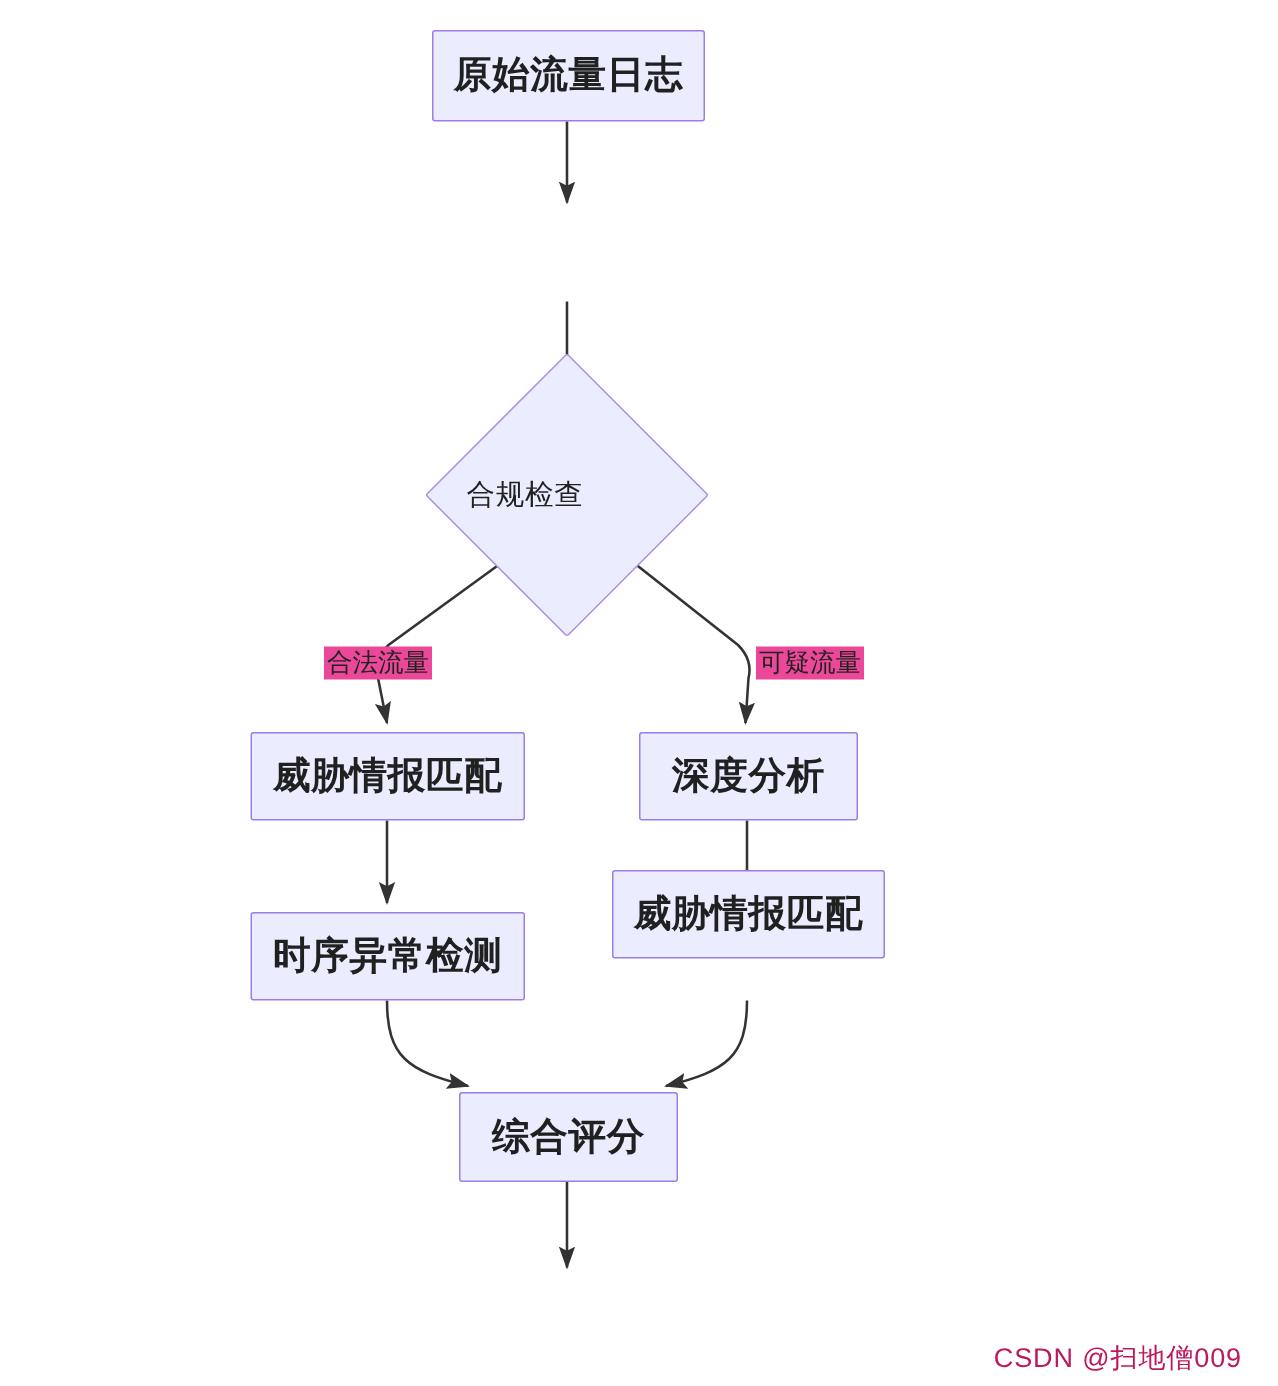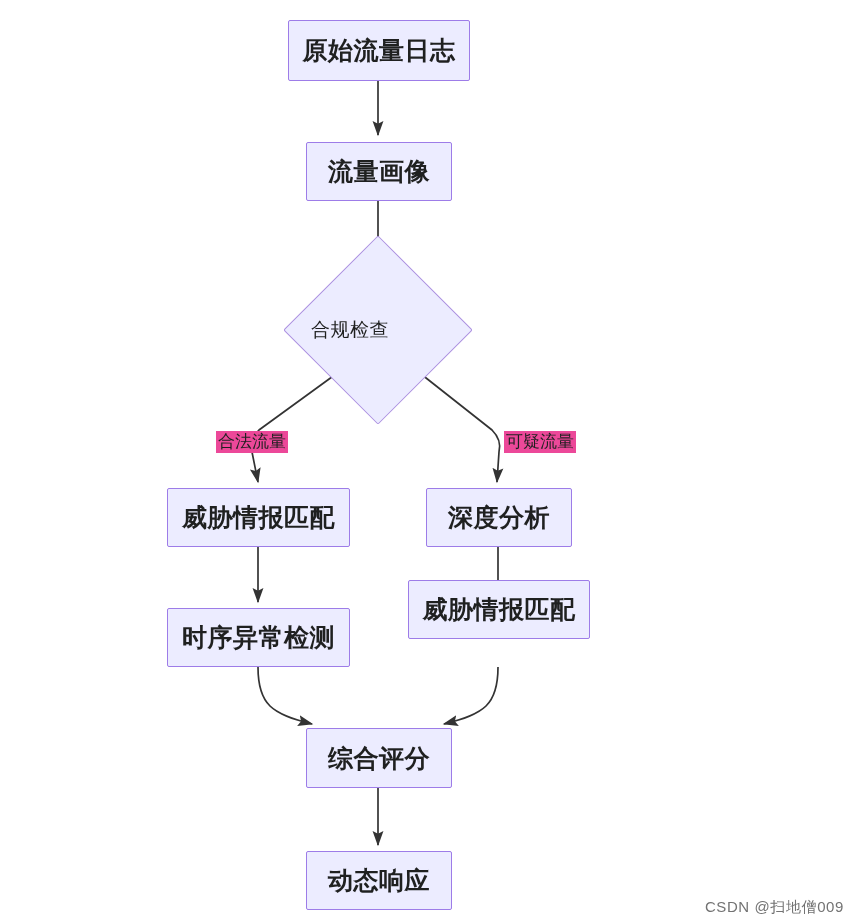--- a/index.html
+++ b/index.html
@@ -69,24 +69,24 @@
     position: absolute;
     background: #ec4899;
     color: #1f2020;
     font-size: 17px;
     line-height: 1.15;
     padding: 1px 2px;
     white-space: nowrap;
   }
   .watermark {
     position: absolute;
-    right: 8px;
+    right: 24px;
     bottom: 7px;
-    color: #737373;
-    font-size: 15px;
+    color: #be185d;
+    font-size: 18px;
     letter-spacing: 0.6px;
     white-space: nowrap;
     user-select: none;
   }
 </style>
 </head>
 <body>
 
 <div id="canvas">
 
@@ -113,23 +113,20 @@
 
     <path d="M498,667 C498,705 484,714 444,724" stroke="#333333" stroke-width="1.7" fill="none" marker-end="url(#arrow)"></path>
 
     <path d="M378,788 L378,845" stroke="#333333" stroke-width="1.7" fill="none" marker-end="url(#arrow)"></path>
   </svg>
 
   <div class="node" style="left:288px; top:20px; width:182px; height:61px;">
     <span class="node-label">原始流量日志</span>
   </div>
 
-  <div class="node" style="left:306px; top:142px; width:146px; height:59px;">
-    <span class="node-label">流量画像</span>
-  </div>
 
   <div class="decision" style="left:311px; top:263px;"></div>
   <div class="decision-text" style="left:311px; top:263px; width:134px; height:134px;">
     <span class="node-label">合规检查</span>
   </div>
 
   <div class="node" style="left:167px; top:488px; width:183px; height:59px;">
     <span class="node-label">威胁情报匹配</span>
   </div>
 
@@ -142,23 +139,20 @@
   </div>
 
   <div class="node" style="left:408px; top:580px; width:182px; height:59px;">
     <span class="node-label">威胁情报匹配</span>
   </div>
 
   <div class="node" style="left:306px; top:728px; width:146px; height:60px;">
     <span class="node-label">综合评分</span>
   </div>
 
-  <div class="node" style="left:306px; top:851px; width:146px; height:59px;">
-    <span class="node-label">动态响应</span>
-  </div>
 
   <div class="edge-label" style="left:216px; top:431px;">
     <span>合法流量</span>
   </div>
 
   <div class="edge-label" style="left:456px; top:431px;margin-left:48px;">
     <span>可疑流量</span>
   </div>
 
   <div class="watermark">CSDN @扫地僧009</div>

